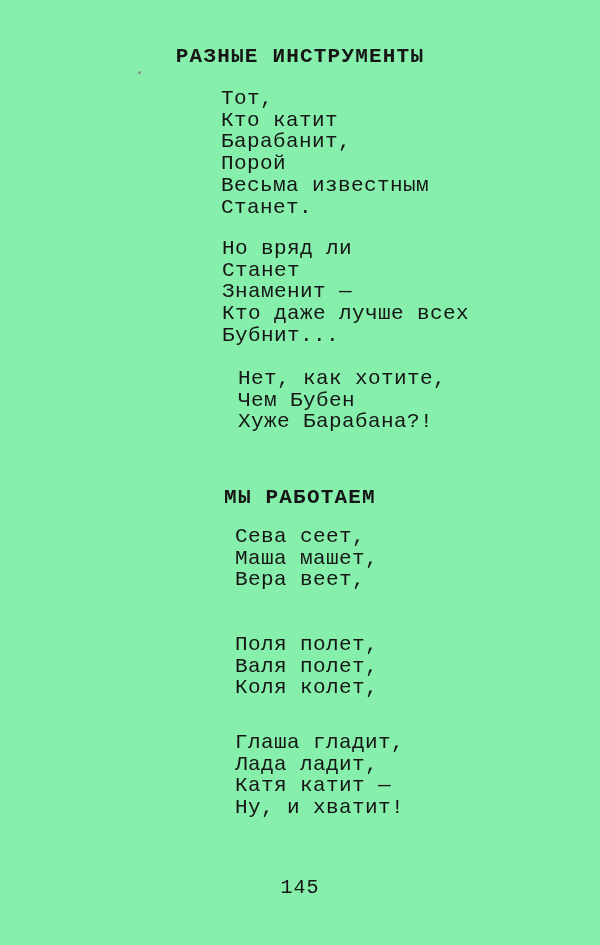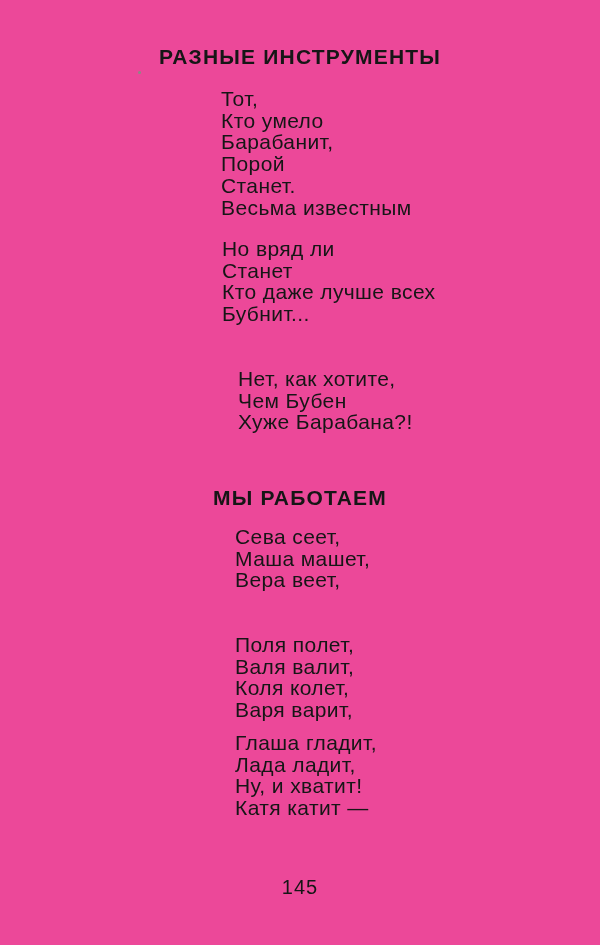--- a/index.html
+++ b/index.html
@@ -5,23 +5,23 @@
   html, body {
     margin: 0;
     padding: 0;
     background: #e8e8e6;
   }
   .page {
     position: relative;
     width: 600px;
     height: 945px;
     margin: 0 auto;
-    background: #ec4899;
+    background: #86efac;
     overflow: hidden;
-    font-family: Liberation Sans, sans-serif;
+    font-family: Liberation Mono, monospace;
     color: #161616;
   }
   .poem-title {
     position: absolute;
     left: 0;
     width: 600px;
     text-align: center;
     font-size: 21px;
     font-weight: 700;
     letter-spacing: 1.2px;
@@ -60,57 +60,57 @@
 <body>
 
 <div class="page">
 
   <span class="speck"></span>
 
   <h1 class="poem-title" style="top:45px">РАЗНЫЕ ИНСТРУМЕНТЫ</h1>
 
   <div class="stanza" style="left:221px; top:88px">
     <div class="line">Тот,</div>
-    <div class="line">Кто умело</div>
+    <div class="line">Кто катит</div>
     <div class="line">Барабанит,</div>
     <div class="line">Порой</div>
+    <div class="line">Весьма известным</div>
     <div class="line">Станет.</div>
-    <div class="line">Весьма известным</div>
   </div>
 
   <div class="stanza" style="left:222px; top:238px">
     <div class="line">Но вряд ли</div>
     <div class="line">Станет</div>
+    <div class="line">Знаменит —</div>
     <div class="line">Кто даже лучше всех</div>
     <div class="line">Бубнит...</div>
   </div>
 
   <div class="stanza" style="left:238px; top:368px">
     <div class="line">Нет, как хотите,</div>
     <div class="line">Чем Бубен</div>
     <div class="line">Хуже Барабана?!</div>
   </div>
 
   <h1 class="poem-title" style="top:486px">МЫ РАБОТАЕМ</h1>
 
   <div class="stanza" style="left:235px; top:526px">
     <div class="line">Сева сеет,</div>
     <div class="line">Маша машет,</div>
     <div class="line">Вера веет,</div>
   </div>
 
   <div class="stanza" style="left:235px; top:634px">
     <div class="line">Поля полет,</div>
-    <div class="line">Валя валит,</div>
+    <div class="line">Валя полет,</div>
     <div class="line">Коля колет,</div>
-    <div class="line">Варя варит,</div>
   </div>
 
   <div class="stanza" style="left:235px; top:732px">
     <div class="line">Глаша гладит,</div>
     <div class="line">Лада ладит,</div>
+    <div class="line">Катя катит —</div>
     <div class="line">Ну, и хватит!</div>
-    <div class="line">Катя катит —</div>
   </div>
 
   <div class="page-number" style="top:876px">145</div>
 
 </div>
 
 </body></html>

